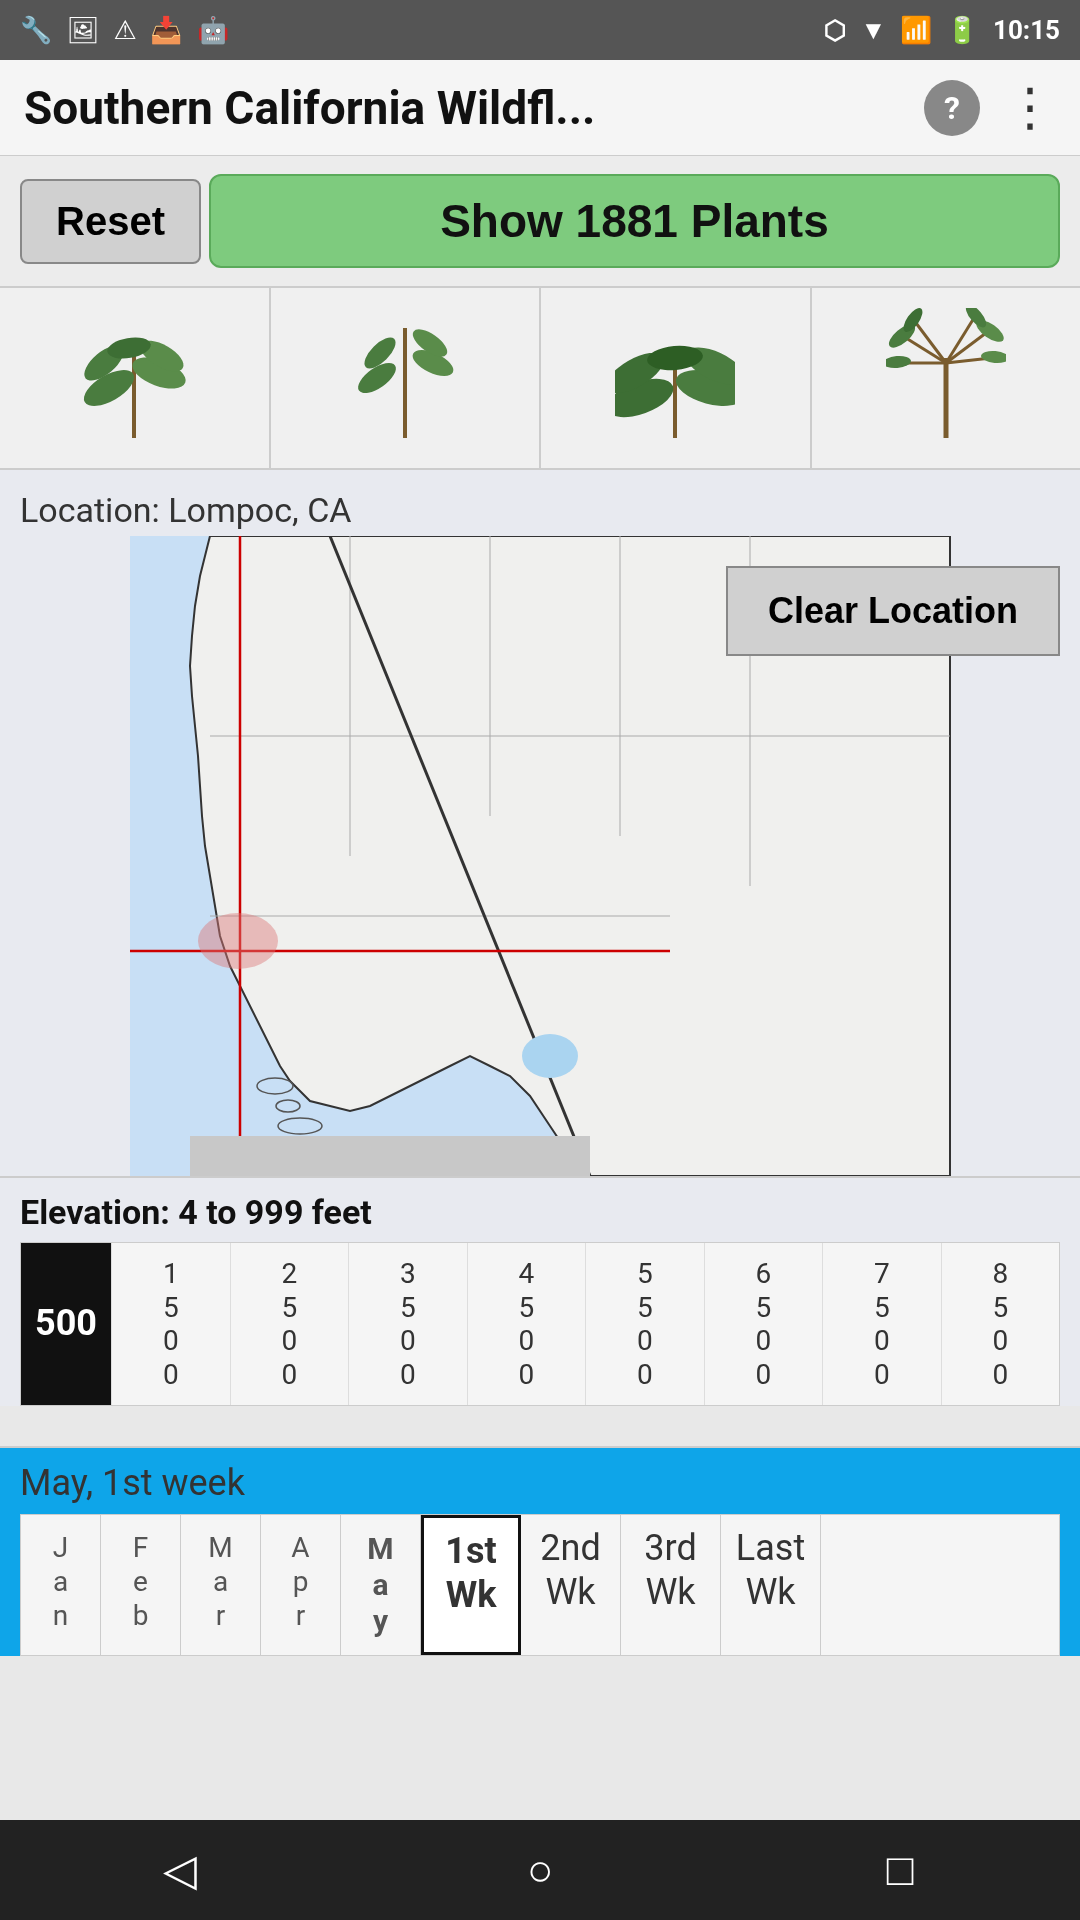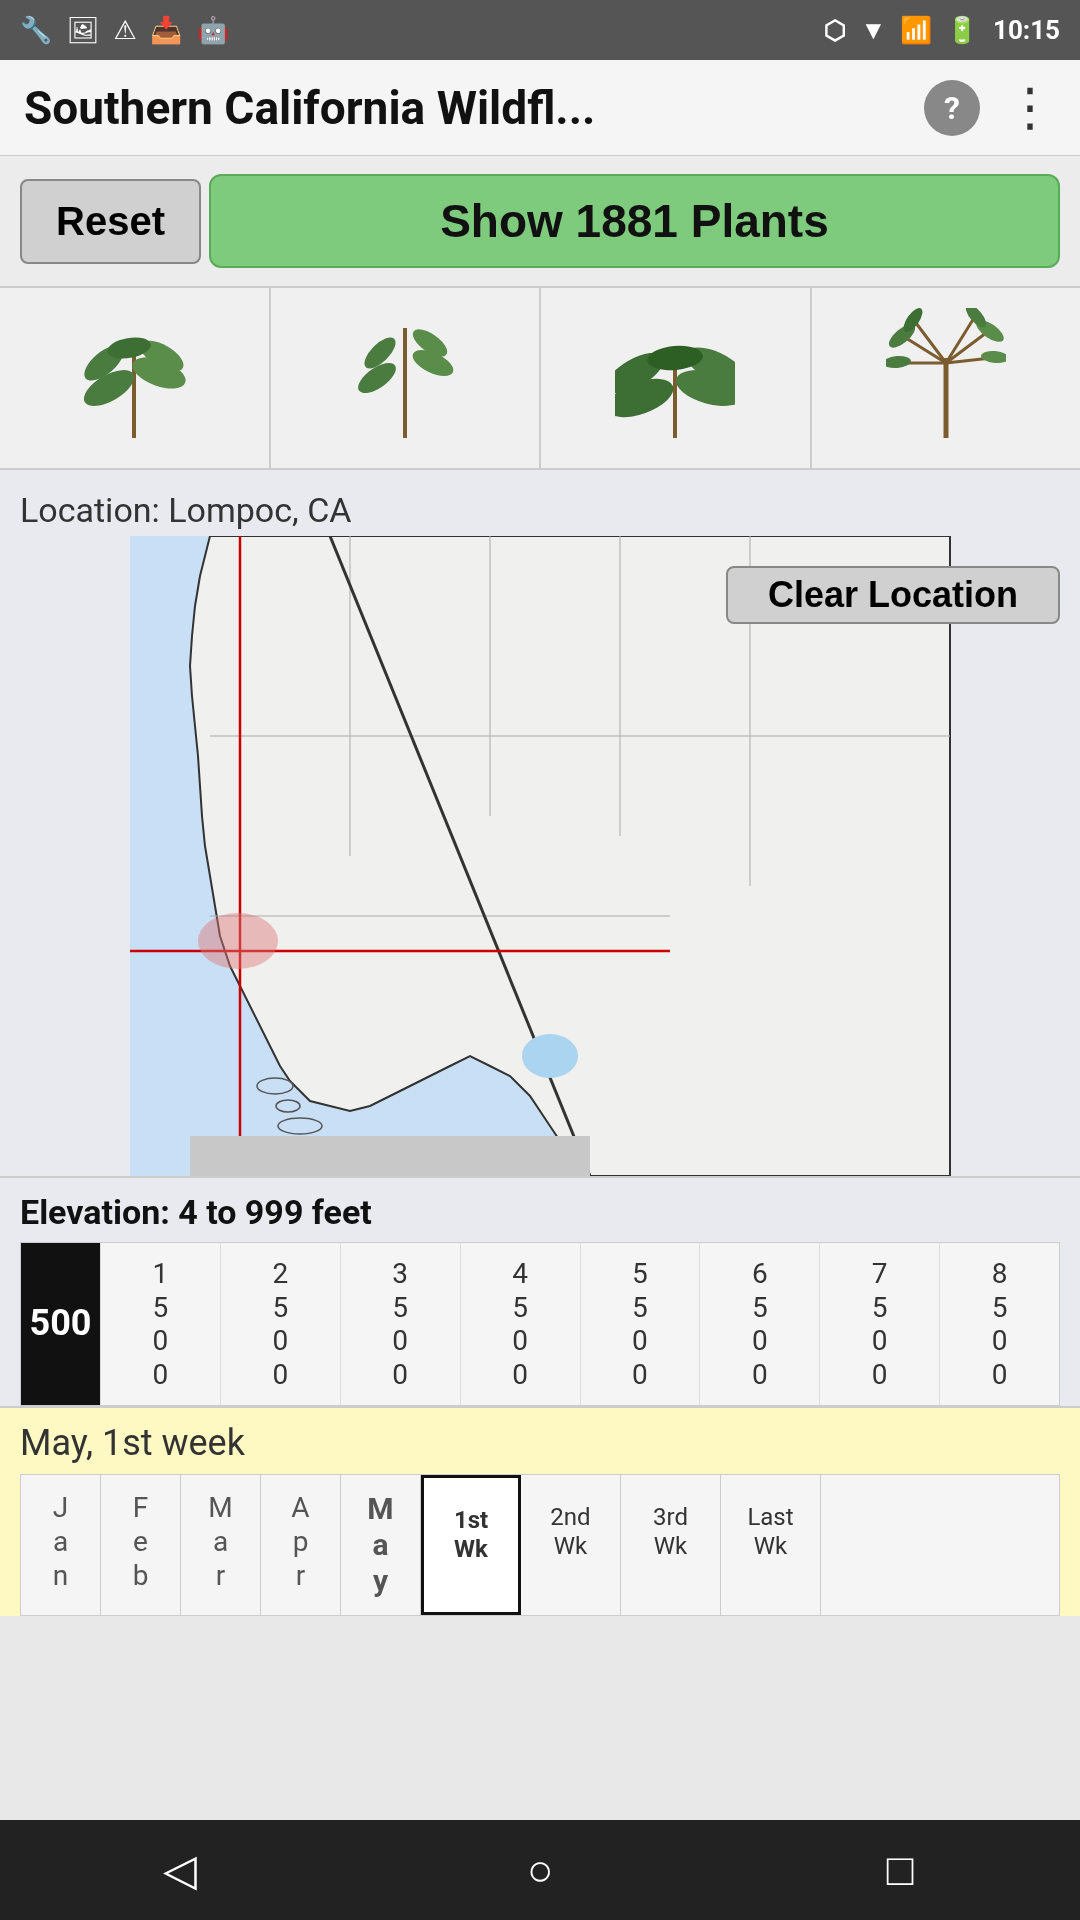--- a/index.html
+++ b/index.html
@@ -126,22 +126,22 @@
     .map-svg {
       width: 100%;
       height: 100%;
     }
     .clear-location-btn {
       position: absolute;
       top: 30px;
       right: 20px;
       background: #d0d0d0;
       border: 2px solid #888;
-      border-radius: 8px;
-      padding: 6px 40px;
+      border-radius: 0;
+      padding: 22px 40px;
       font-size: 36px;
       font-weight: bold;
       cursor: pointer;
       z-index: 10;
     }
 
     
     .elevation-section {
       background: #e8eaf0;
       border-top: 2px solid #ccc;
@@ -159,21 +159,21 @@
     }
     .elevation-slider-row {
       display: flex;
       align-items: stretch;
       background: #f5f5f5;
       border: 1px solid #ccc;
     }
     .elevation-selected {
       background: #111;
       color: white;
-      width: 79px;
+      width: 90px;
       min-height: 120px;
       display: flex;
       align-items: center;
       justify-content: center;
       font-size: 36px;
       font-weight: bold;
       line-height: 1.1;
       flex-shrink: 0;
       text-align: center;
     }
@@ -188,23 +188,24 @@
       text-align: center;
       padding: 14px 6px;
       font-size: 28px;
       color: #333;
       border-left: 1px solid #ddd;
       line-height: 1.2;
     }
 
     
     .calendar-section {
-      background: #fef9c3;
+      background: #0ea5e9;
       border-top: 2px solid #ccc;
       padding: 14px 20px 0 20px;
+      margin-top: 40px;
     }
     .calendar-label {
       font-size: 36px;
       color: #333;
       margin-bottom: 10px;
     }
     .calendar-row {
       display: flex;
       align-items: stretch;
       background: #f5f5f5;
@@ -215,22 +216,22 @@
       text-align: center;
       padding: 16px 8px;
       font-size: 28px;
       color: #555;
       border-right: 1px solid #ccc;
       line-height: 1.2;
     }
     .calendar-week {
       min-width: 100px;
       text-align: center;
-      padding: 28px 8px;
-      font-size: 24px;
+      padding: 12px 8px;
+      font-size: 36px;
       color: #333;
       border-right: 1px solid #ccc;
       line-height: 1.2;
     }
     .calendar-week.selected {
       background: #fff;
       border: 3px solid #111;
       font-weight: bold;
     }
 

